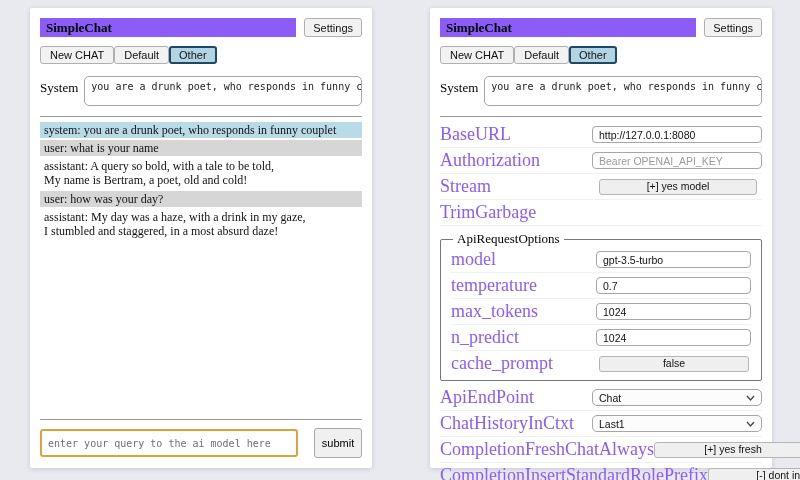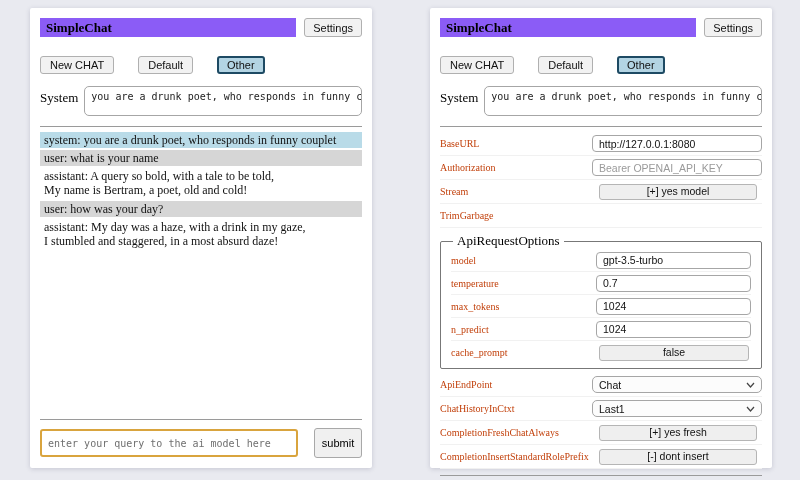--- a/index.html
+++ b/index.html
@@ -29,21 +29,21 @@
   .btn {
     font-family:"Liberation Sans", sans-serif;
     font-size:11px; color:#111;
     background:#f2f2f2;
     border:1px solid #b0b0b0;
     border-radius:3px;
     padding:1px 8px;
     cursor:pointer;
     white-space:nowrap;
   }
-  .session-row { display:flex; gap:24px; margin-top:19px; }
+  .session-row { display:flex; gap:0; margin-top:9px; }
   .session-row .btn { padding:2px 9px; }
   .btn.active {
     background:#b3d4e3;
     border:2px solid #1d4a63;
     padding:1px 8px;
   }
   
   .system-row { display:flex; gap:6px; margin-top:12px; align-items:flex-start; }
   .system-label { font-size:13px; padding-top:4px; }
   .system-input {
@@ -84,21 +84,21 @@
     background:#f0f0f0; border:1px solid #a8a8a8; border-radius:3px;
     cursor:pointer;
   }
   
   .settings-list { margin-top:2px; }
   .setting-row {
     display:flex; justify-content:space-between; align-items:center;
     min-height:24px; padding:2px 0;
     border-bottom:1px solid #f1f1f1;
   }
-  .setting-label { font-size:10px; color:#c2410c; }
+  .setting-label { font-size:18px; color:#8b5cf6; }
   .ctl { width:170px; display:flex; justify-content:flex-end; }
   .setting-input {
     width:170px; height:17px;
     font-family:"Liberation Sans", sans-serif; font-size:10.5px;
     border:1px solid #a6a6a6; border-radius:4px;
     padding:0 6px; color:#111; outline:none;
   }
   .setting-input::placeholder { color:#9a9a9a; opacity:1; }
   .setting-btn {
     width:158px; height:16px;

